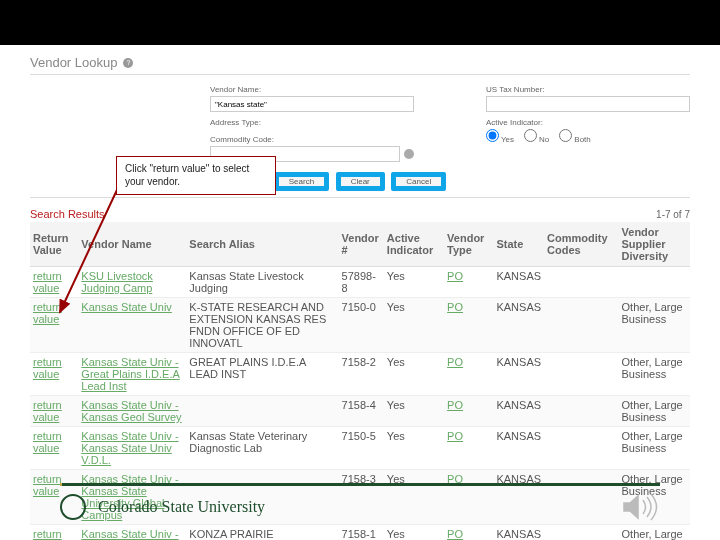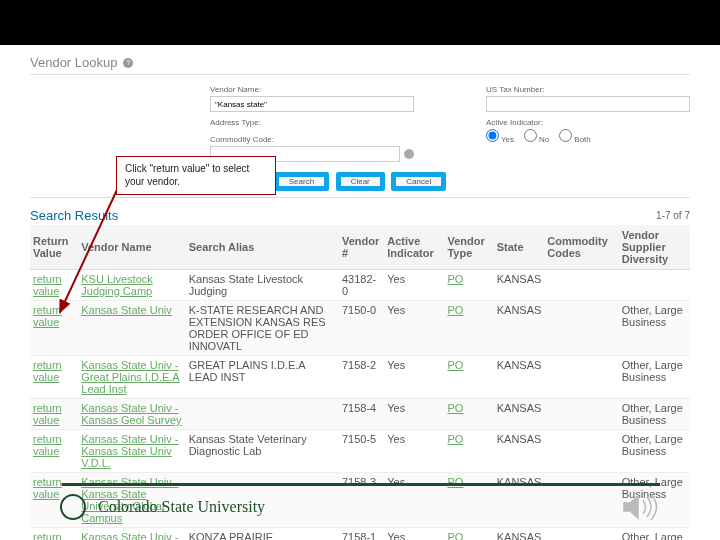--- a/index.html
+++ b/index.html
@@ -18,21 +18,21 @@
   }
   .radio-group { display: flex; gap: 10px; font-size: 8px; align-items: center; }
   .radio-group input { margin-right: 2px; }
   .input-with-q { display: flex; align-items: center; gap: 4px; }
   .input-with-q input { flex: 1; }
   .q-bubble { width: 10px; height: 10px; border-radius: 50%; background: #aaa; display: inline-block; }
   .btn-row { text-align: center; margin: 10px 0 6px 0; }
   .btn { display: inline-block; border: 5px solid #0ea5e9; background: #f5f5f5; padding: 0 10px; font-size: 8px; margin: 0 2px; cursor: pointer; border-radius: 2px; }
 
   .results-header { display: flex; justify-content: space-between; align-items: center; margin: 6px 0 2px 0; }
-  .results-title { font-size: 13px; color: #0369a1; }
+  .results-title { font-size: 11px; color: #b91c1c; }
   .results-count { font-size: 10px; color: #666; }
 
   table { width: 100%; border-collapse: collapse; font-size: 11px; }
   thead { background: #f4f4f4; }
   th { text-align: left; padding: 4px 3px; font-weight: bold; color: #666; border-bottom: 1px solid #ddd; }
   tbody tr { border-bottom: 1px solid #eee; }
   tbody tr:nth-child(even) { background: #fafafa; }
   td { padding: 3px 3px; vertical-align: top; }
   .link { color: #6a6; text-decoration: underline; cursor: pointer; }
 
@@ -124,31 +124,31 @@
         <th>State</th>
         <th>Commodity Codes</th>
         <th>Vendor Supplier Diversity</th>
       </tr>
     </thead>
     <tbody id="results-body">
         <tr>
           <td><span class="link">return value</span></td>
           <td><span class="link">KSU Livestock Judging Camp</span></td>
           <td>Kansas State Livestock Judging</td>
-          <td>43182-0</td>
+          <td>57898-8</td>
           <td>Yes</td>
           <td><span class="link">PO</span></td>
           <td>KANSAS</td>
           <td></td>
           <td></td>
         </tr>
         <tr>
           <td><span class="link">return value</span></td>
           <td><span class="link">Kansas State Univ</span></td>
-          <td>K-STATE RESEARCH AND EXTENSION KANSAS RES ORDER OFFICE OF ED INNOVATL</td>
+          <td>K-STATE RESEARCH AND EXTENSION KANSAS RES FNDN OFFICE OF ED INNOVATL</td>
           <td>7150-0</td>
           <td>Yes</td>
           <td><span class="link">PO</span></td>
           <td>KANSAS</td>
           <td></td>
           <td>Other, Large Business</td>
         </tr>
         <tr>
           <td><span class="link">return value</span></td>
           <td><span class="link">Kansas State Univ - Great Plains I.D.E.A Lead Inst</span></td>

